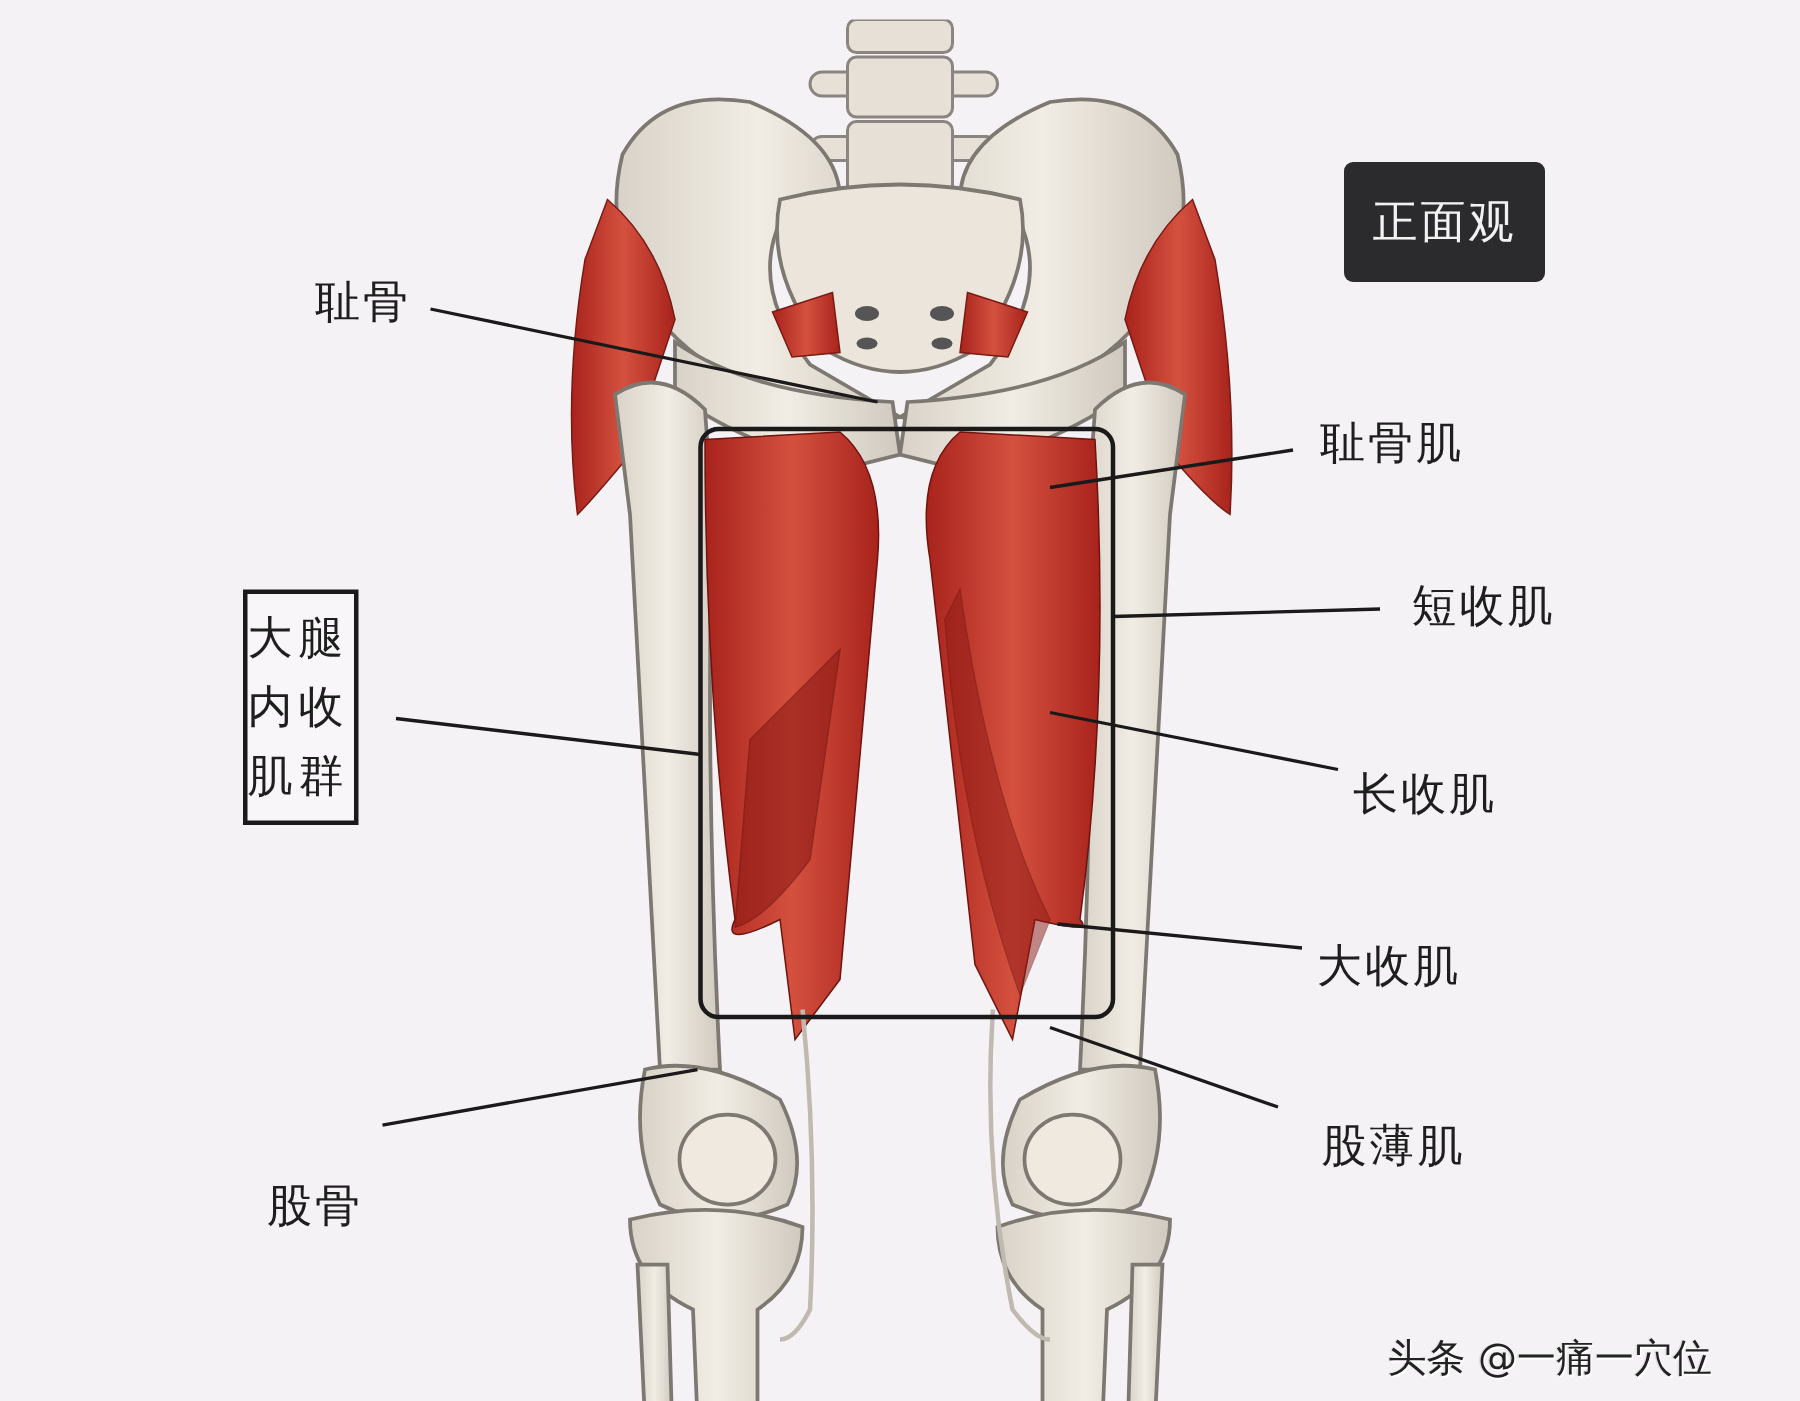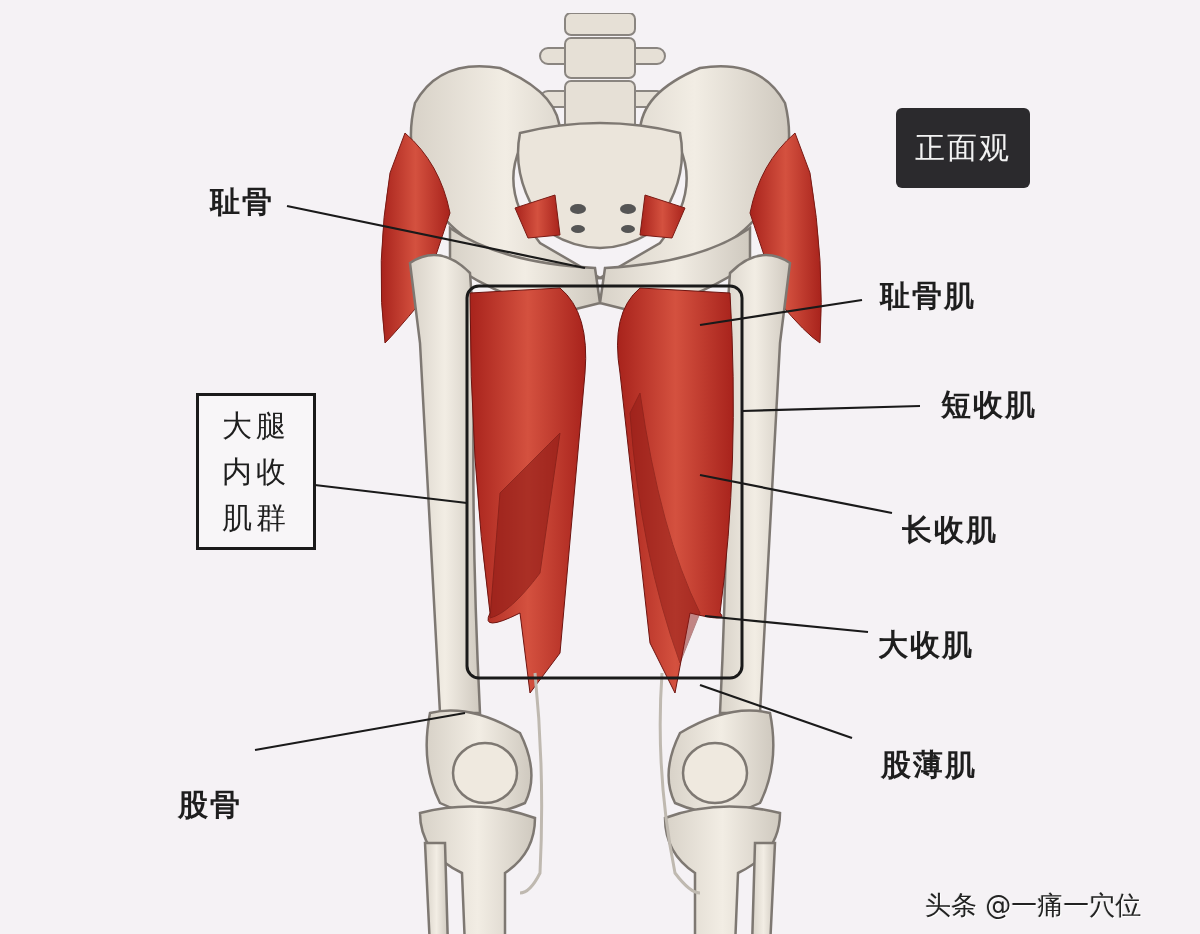--- a/index.html
+++ b/index.html
@@ -6,34 +6,33 @@
     body {
       width: 1200px; height: 934px; overflow: hidden;
       background: #f5f2f5;
       font-family: "DejaVu Sans", sans-serif;
       position: relative;
     }
     .stage { position: absolute; left: 0; top: 13px; width: 1200px; height: 934px; }
     svg.art { position: absolute; left: 0; top: 0; }
     .label {
       position: absolute; font-size: 30px; color: #1e1e1e; letter-spacing: 2px;
-      white-space: nowrap; line-height: 1; font-weight: bold;
+      white-space: nowrap; line-height: 1;
     }
     .view-badge {
       position: absolute; left: 896px; top: 95px; width: 134px; height: 80px;
       background: #2b2a2d; border-radius: 6px; color: #f2f2f2;
       font-size: 30px; display: flex; align-items: center; justify-content: center;
       letter-spacing: 2px;
     }
     .group-box {
-      position: absolute; left: 162px; top: 380px; width: 120px; height: 157px;
+      position: absolute; left: 162px; top: 380px; width: 77px; height: 157px;
       border: 3px solid #1a1a1a; background: #f8f6f8;
-      display: flex; flex-direction: column; align-items: center; justify-content: center;
+      display: flex; flex-direction: column; align-items: flex-start; justify-content: center;
       box-sizing: border-box;
-      margin-left: 34px;
     }
     .group-box span { font-size: 30px; line-height: 46px; letter-spacing: 4px; color: #1e1e1e; }
     .watermark {
       position: absolute; left: 925px; top: 875px; font-size: 26px; color: #222;
       text-shadow: 1px 1px 0 #fff, -1px 0 0 #ddd; white-space: nowrap;
     }
   </style>
 </head>
 <body>
 

